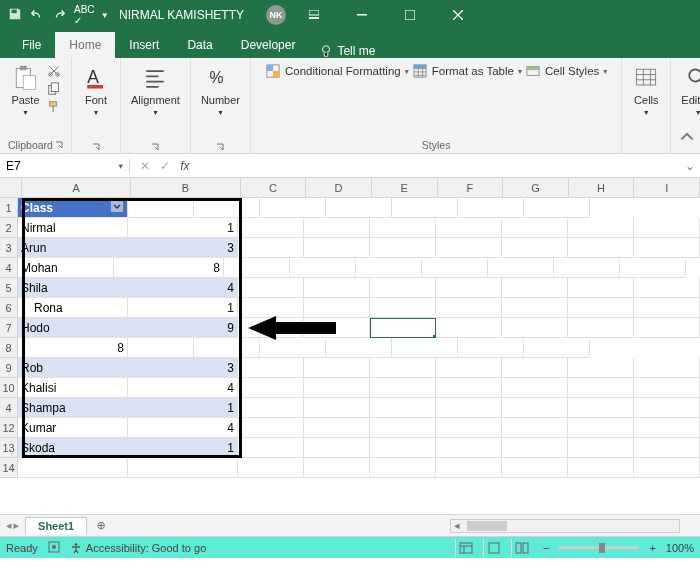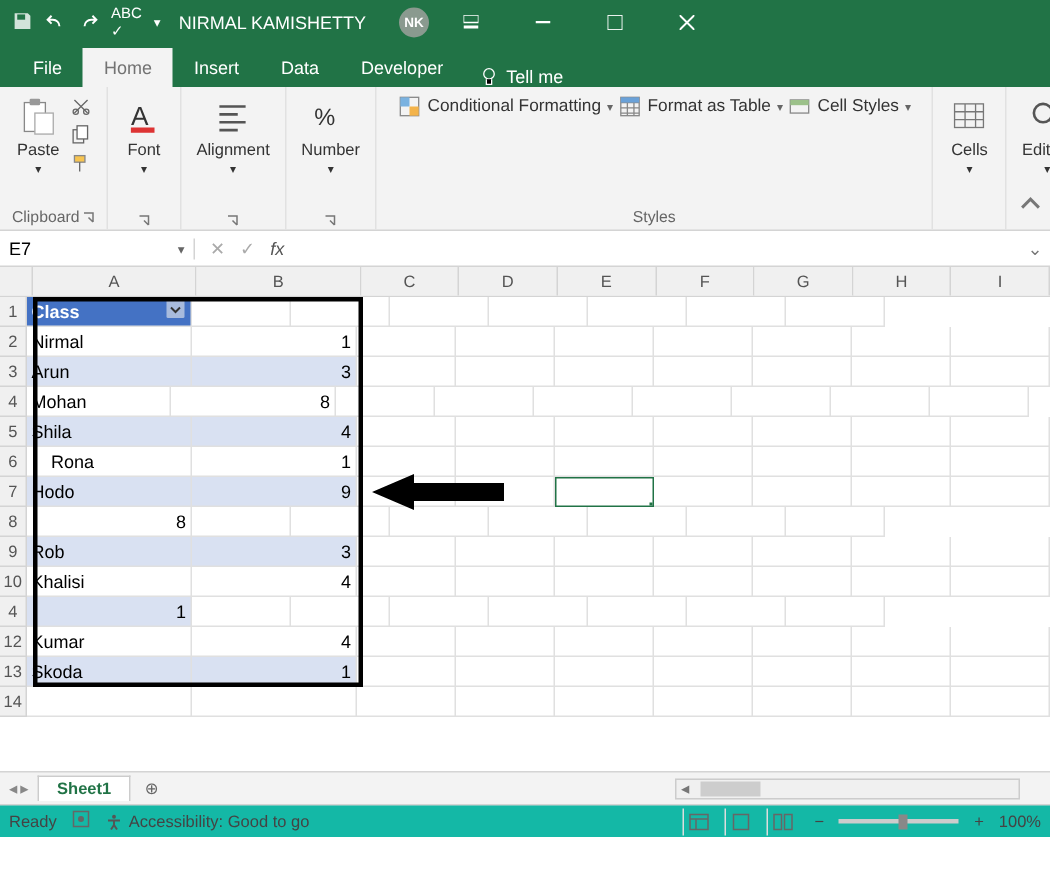--- a/index.html
+++ b/index.html
@@ -65,21 +65,21 @@
 
 
 .sheetbar { height: 22px; border-top: 1px solid #d4d4d4; display: flex; align-items: center; font-size: 11px; background: #f3f3f3; position: relative; }
 .sheet-nav { display: flex; gap: 2px; padding: 0 6px; color: #888; }
 .sheet-tab { background: #fff; border: 1px solid #ccc; border-bottom: none; padding: 2px 12px; color: #217346; font-weight: 600; }
 .sheet-add { width: 20px; height: 20px; border-radius: 50%; display: flex; align-items: center; justify-content: center; color: #666; margin-left: 4px; }
 .hscroll { position: absolute; right: 20px; width: 230px; height: 14px; background: #f0f0f0; border: 1px solid #ccc; display: flex; align-items: center; }
 .hscroll .thumb { width: 40px; height: 10px; background: #cdcdcd; margin-left: 4px; }
 
 
-.statusbar { height: 22px; background: #14b8a6; border-top: 1px solid #d4d4d4; display: flex; align-items: center; font-size: 11px; color: #444; padding: 0 6px; justify-content: space-between; }
+.statusbar { height: 22px; background: #5eead4; border-top: 1px solid #d4d4d4; display: flex; align-items: center; font-size: 11px; color: #444; padding: 0 6px; justify-content: space-between; }
 .status-left { display: flex; align-items: center; gap: 10px; }
 .status-right { display: flex; align-items: center; gap: 6px; }
 .view-btn { width: 22px; height: 18px; display: flex; align-items: center; justify-content: center; border-left: 1px solid #ddd; }
 .zoom-slider { width: 80px; height: 3px; background: #ccc; position: relative; }
 .zoom-slider::after { content: ''; position: absolute; left: 50%; top: -3px; width: 6px; height: 10px; background: #888; }
 
 .launcher { width: 8px; height: 8px; }
 </style>
 </head>
 <body>
@@ -439,20 +439,21 @@
           <div class="cell num" style="width: 110px;">4</div>
           <div class="cell" style="width: 66px;"></div>
           <div class="cell" style="width: 66px;"></div>
           <div class="cell" style="width: 66px;"></div>
           <div class="cell" style="width: 66px;"></div>
           <div class="cell" style="width: 66px;"></div>
           <div class="cell" style="width: 66px;"></div>
           <div class="cell" style="width: 66px;"></div>
         </div>
         <div class="row">
+          <div class="cell band-odd" style="width: 110px;">Shampa</div>
           <div class="cell band-odd num" style="width: 110px;">1</div>
           <div class="cell" style="width: 66px;"></div>
           <div class="cell" style="width: 66px;"></div>
           <div class="cell" style="width: 66px;"></div>
           <div class="cell" style="width: 66px;"></div>
           <div class="cell" style="width: 66px;"></div>
           <div class="cell" style="width: 66px;"></div>
           <div class="cell" style="width: 66px;"></div>
         </div>
         <div class="row">

